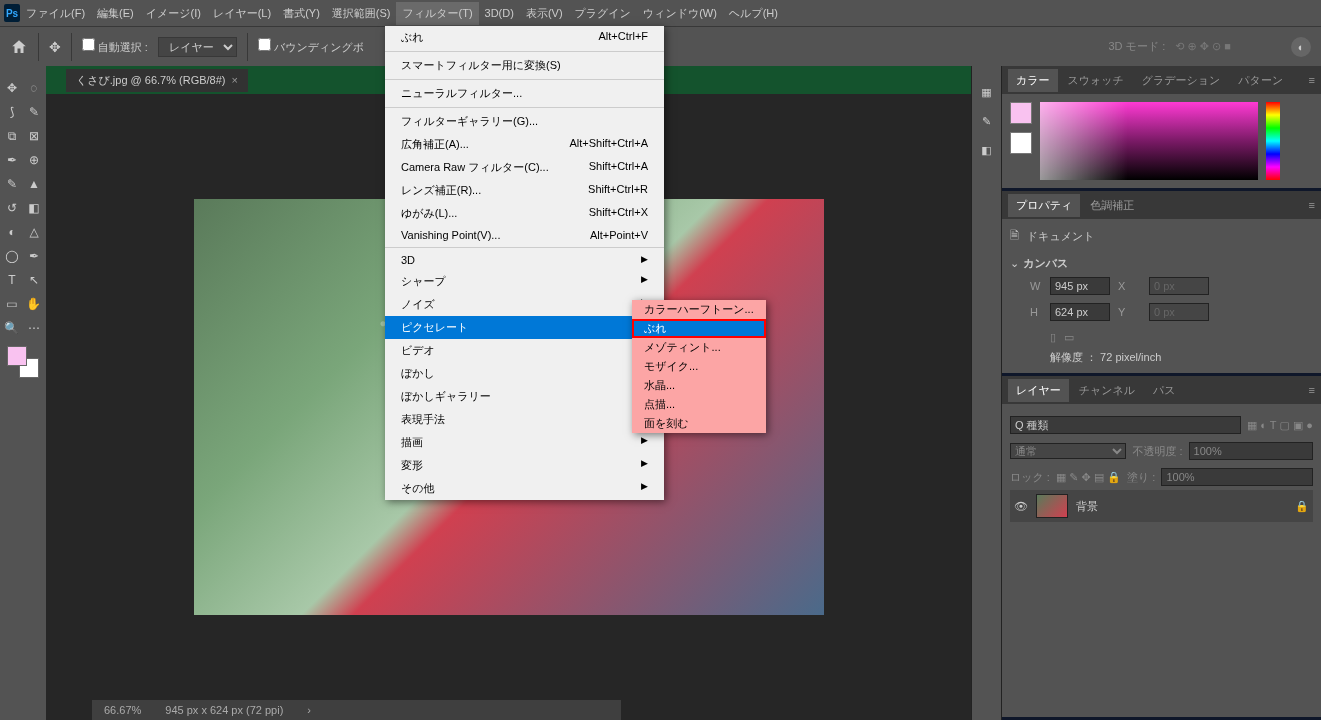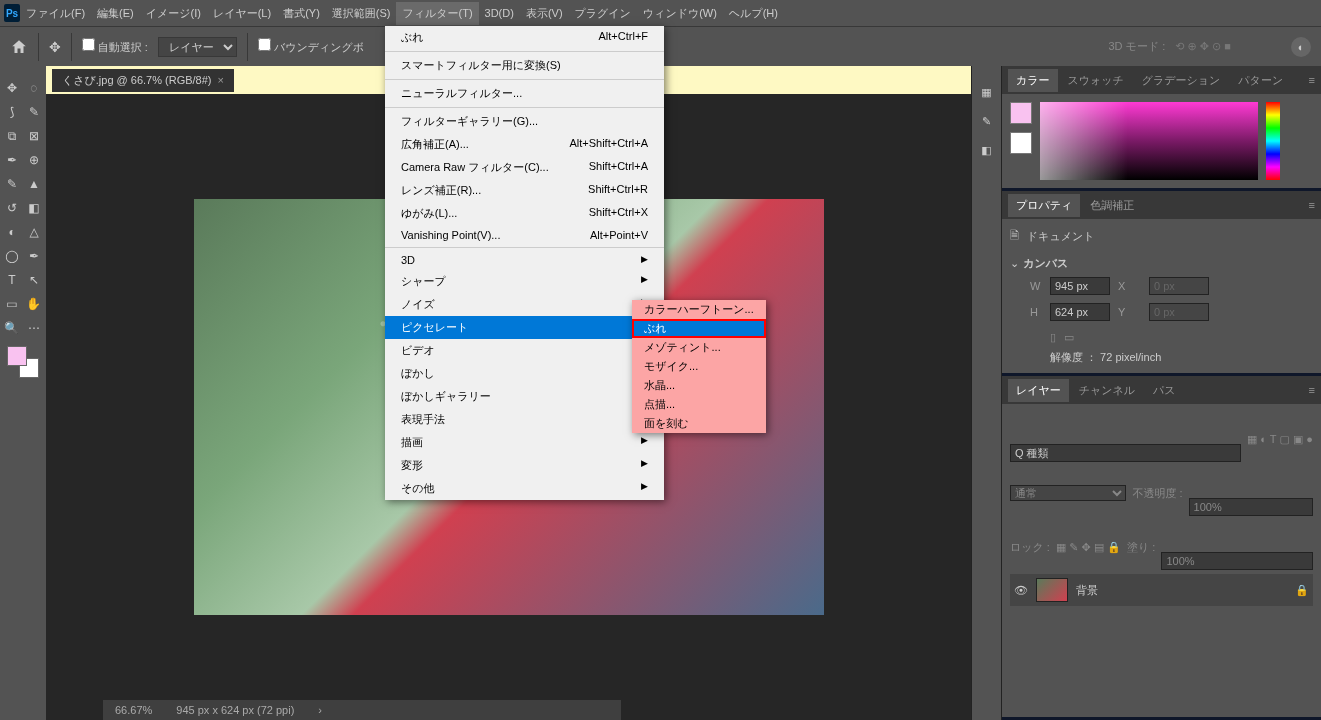--- a/index.html
+++ b/index.html
@@ -14,21 +14,21 @@
 .optbar .move { font-size: 14px; }
 .optbar select { background: #454545; color: #ccc; border: 1px solid #383838; padding: 2px 6px; }
 .workspace { display: flex; height: 654px; }
 .toolbar { width: 46px; background: #535353; display: flex; flex-direction: column; padding-top: 10px; align-items: center; }
 .toolbar .pair { display: flex; }
 .toolbar .tool { width: 20px; height: 22px; margin: 1px; display: flex; align-items: center; justify-content: center; font-size: 12px; color: #ccc; }
 .toolbar .swatch { margin-top: 6px; position: relative; width: 32px; height: 32px; }
 .toolbar .swatch .fg { position: absolute; width: 20px; height: 20px; background: #f9c2f0; border: 1px solid #666; top: 0; left: 0; z-index: 2; }
 .toolbar .swatch .bg { position: absolute; width: 20px; height: 20px; background: #fff; border: 1px solid #666; bottom: 0; right: 0; }
 .canvas-area { flex: 1; background: #262626; position: relative; display: flex; flex-direction: column; }
-.tabbar { height: 28px; background: #fef9c3; display: flex; align-items: center; padding-left: 6px; }
+.tabbar { height: 28px; background: #14532d; display: flex; align-items: center; padding-left: 20px; }
 .doctab { background: #323232; padding: 4px 10px; display: flex; align-items: center; gap: 6px; }
 .doctab .x { color: #999; }
 .canvas-view { flex: 1; display: flex; align-items: center; justify-content: center; position: relative; }
 .img-placeholder { width: 630px; height: 416px; background: linear-gradient(135deg, #5a7a5a 0%, #7aa67a 30%, #a8c8a8 50%, #d04050 55%, #4a6a8a 100%); position: relative; overflow: hidden; }
 .img-placeholder::before { content:""; position:absolute; inset:0; background: radial-gradient(circle at 30% 30%, rgba(255,255,255,0.3) 2px, transparent 3px), radial-gradient(circle at 50% 60%, rgba(255,255,255,0.2) 3px, transparent 4px); }
 .rightdock { width: 320px; background: #535353; display: flex; flex-direction: column; border-left: 1px solid #222; }
 .collapsed-dock { width: 30px; background: #535353; border-left: 1px solid #222; padding-top: 20px; display: flex; flex-direction: column; align-items: center; gap: 16px; }
 .panel { border-bottom: 3px solid #0f172a; }
 .panel-tabs { display: flex; background: #383838; height: 28px; align-items: center; padding: 0 6px; gap: 2px; }
 .panel-tabs .ptab { padding: 4px 8px; color: #999; }
@@ -40,35 +40,35 @@
 .color-sw .c2 { width: 22px; height: 22px; background: #fff; border: 1px solid #777; }
 .gradient-box { width: 218px; height: 78px; background: linear-gradient(to bottom, #ff3ad4 0%, #7a1a66 50%, #000 100%); position: relative; }
 .gradient-box::after { content:""; position:absolute; inset:0; background: linear-gradient(to right, #fff 0%, transparent 40%); mix-blend-mode: screen; opacity: 0.6; }
 .hue-strip { width: 14px; height: 78px; background: linear-gradient(to bottom, #f00, #ff0, #0f0, #0ff, #00f, #f0f, #f00); }
 .prop-row { display: flex; align-items: center; gap: 8px; padding: 4px 0; }
 .prop-row label { width: 12px; color: #999; }
 .prop-row input { width: 60px; background: #3a3a3a; border: 1px solid #222; color: #ccc; padding: 2px 4px; }
 .prop-row .disabled { color: #666; background: #454545; margin-left: 11px; }
 .layer-row { display: flex; align-items: center; gap: 8px; padding: 4px; background: #454545; }
 .layer-thumb { width: 32px; height: 24px; background: linear-gradient(135deg,#5a7a5a,#d04050); border: 1px solid #222; }
-.statusbar { height: 20px; background: #3f3f3f; display: flex; align-items: center; padding: 0 12px; gap: 24px; color: #aaa; font-size: 10px; position: absolute; bottom: 0; left: 46px; right: 350px; margin-left: 11px; }
+.statusbar { height: 20px; background: #3f3f3f; display: flex; align-items: center; padding: 0 12px; gap: 24px; color: #aaa; font-size: 10px; position: absolute; bottom: 0; left: 46px; right: 350px; }
 
 .dropdown { position: absolute; background: #f0f0f0; color: #000; box-shadow: 2px 2px 8px rgba(0,0,0,0.5); z-index: 100; }
 .dropdown .di { padding: 4px 16px; display: flex; justify-content: space-between; gap: 40px; min-width: 220px; white-space: nowrap; }
 .dropdown .di.hl { background: #0078d7; color: #fff; }
 .dropdown .di .arrow { font-size: 9px; }
 .dropdown hr { border: none; border-top: 1px solid #ccc; margin: 2px 0; }
 .d1 { left: 385px; top: 26px; }
 .d2 { position: absolute; left: 632px; top: 300px; background: #fca5a5; color: #000; box-shadow: 2px 2px 8px rgba(0,0,0,0.5); z-index: 101; min-width: 115px; }
 .d2 .di { min-width: 100px; padding: 2px 12px; }
 .d2 .di.hl2 { background: #0078d7; color: #fff; border: 2px solid #ff0000; padding: 0px 10px; }
 .panel-menu-icon { margin-left: auto; color: #999; }
 .section-title { display: flex; align-items: center; gap: 4px; padding: 2px 0; }
 .filter-row { display: flex; align-items: center; gap: 6px; padding: 4px 0; }
-.filter-row input { flex: 1; background: #3a3a3a; border: 1px solid #222; color: #ccc; padding: 2px 4px; margin-top: 28px; }
+.filter-row input { flex: 1; background: #3a3a3a; border: 1px solid #222; color: #ccc; padding: 2px 4px; }
 .icon-row { display: flex; gap: 8px; color: #888; }
 svg { fill: currentColor; }
 </style>
 </head>
 <body>
 
 <div class="menubar">
   <div class="logo">Ps</div>
   <div class="mitem">ファイル(F)</div>
   <div class="mitem">編集(E)</div>

